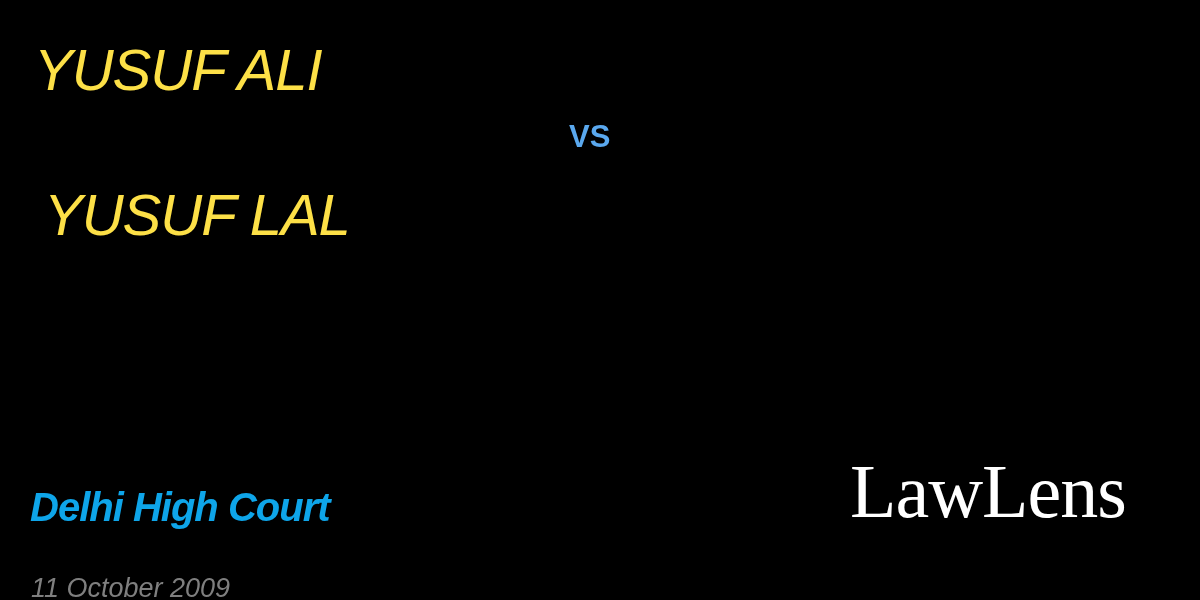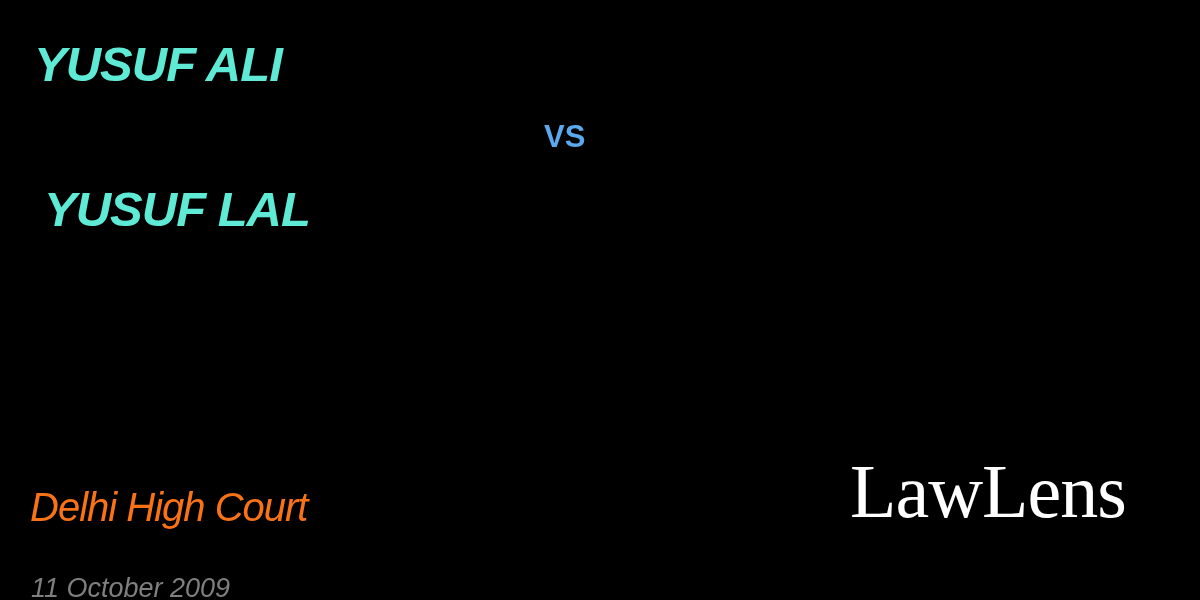--- a/index.html
+++ b/index.html
@@ -1,22 +1,22 @@
 <!DOCTYPE html>
 <html><head>
 <meta charset="utf-8">
 <style>
   html, body { margin:0; padding:0; }
   body { width:1200px; height:600px; background:#000; position:relative; overflow:hidden; font-family:"Liberation Sans", sans-serif; }
   .abs { position:absolute; white-space:nowrap; }
-  .party { color:#5eead4; font-style:italic; font-weight:700; font-size:49px; letter-spacing:-1px; }
+  .party { color:#fde047; font-style:italic; font-weight:400; font-size:58px; letter-spacing:-1px; }
   #p1 { left:34px; top:36px; }
   #p2 { left:44px; top:181px; }
-  #vs { left:544px; top:119px; color:#5aa8ee; font-weight:bold; font-size:31px; }
-  #court { left:30px; top:485px; color:#f97316; font-style:italic; font-weight:normal; font-size:40px; letter-spacing:-1px; }
+  #vs { left:569px; top:119px; color:#5aa8ee; font-weight:bold; font-size:31px; }
+  #court { left:30px; top:485px; color:#0ea5e9; font-style:italic; font-weight:bold; font-size:40px; letter-spacing:-1px; }
   #date { left:31px; top:541px; color:#7f7f7f; font-style:italic; font-size:27px;margin-top:32px; }
   #logo { left:850px; top:448px; color:#fff; font-family:"Liberation Serif", serif; font-size:76px; letter-spacing:-1px; }
 </style>
 </head>
 <body>
 
 <div id="p1" class="abs party">YUSUF ALI</div>
 <div id="vs" class="abs">VS</div>
 <div id="p2" class="abs party">YUSUF LAL</div>
 <div id="court" class="abs">Delhi High Court</div>

